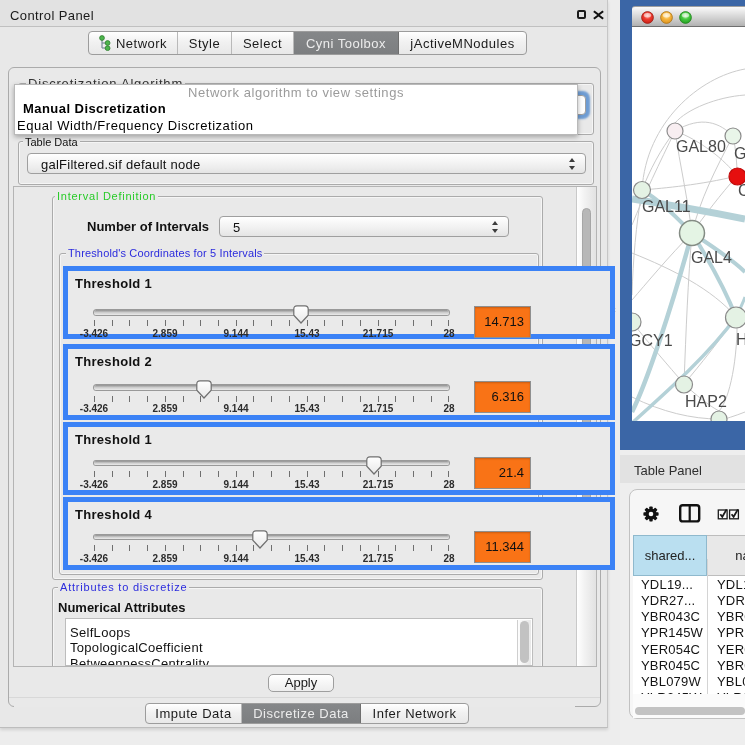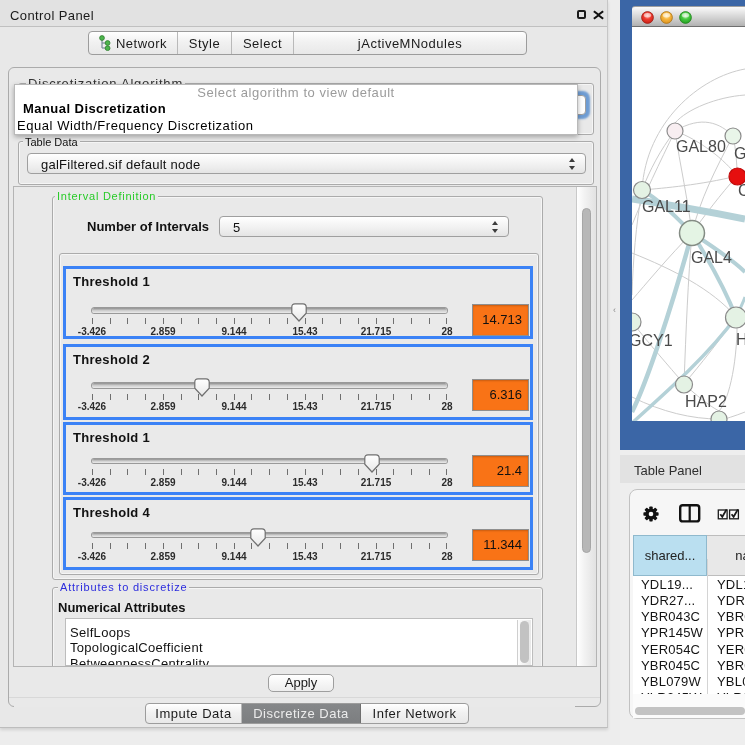--- a/index.html
+++ b/index.html
@@ -10,21 +10,21 @@
 .seg .it{display:flex;align-items:center;justify-content:center;height:100%;border-right:1px solid #b9b9b9;white-space:nowrap;box-sizing:border-box;letter-spacing:0.5px;}
 .seg .it:last-child{border-right:none;}
 .seg .sel{background:linear-gradient(#858789,#7c7e80);color:#ececec;border-right-color:#6f6f6f;}
 .etched{border:1px solid #ababab;border-radius:3px;box-shadow:inset 0 0 0 1px rgba(255,255,255,.55);}
 .glabel{position:absolute;font-size:11px;background:#e9e9e9;padding:0 2px;line-height:13px;}
 .combo{position:absolute;border:1px solid #9f9f9f;border-radius:4px;background:linear-gradient(#ffffff,#ededed 70%,#e4e4e4);box-sizing:border-box;font-size:13px;color:#111;}
 .combo .txt{position:absolute;left:13px;top:50%;transform:translateY(-50%);white-space:nowrap;letter-spacing:0.25px;}
 .stp{position:absolute;right:9px;top:50%;transform:translateY(-50%);width:7px;height:12px;}
 .stp:before{content:"";position:absolute;left:0;top:0;border-left:3.5px solid transparent;border-right:3.5px solid transparent;border-bottom:4.5px solid #3c3c3c;}
 .stp:after{content:"";position:absolute;left:0;bottom:0;border-left:3.5px solid transparent;border-right:3.5px solid transparent;border-top:4.5px solid #3c3c3c;}
-.tpanel{position:absolute;left:63px;width:470px;border:3px solid #3b82f6;background:#eaeaea;box-sizing:border-box;}
+.tpanel{position:absolute;left:63px;width:552px;border:5px solid #3b82f6;background:#eaeaea;box-sizing:border-box;}
 .tlab{position:absolute;left:7px;top:5px;font-size:13px;font-weight:bold;color:#111;letter-spacing:0.3px;}
 .track{position:absolute;left:26px;top:39px;width:355px;height:4.5px;border-radius:2.5px;background:linear-gradient(#8f8f8f,#cdcdcd 50%,#ebebeb);box-shadow:0 0 0 1px #999999;}
 .ticks{position:absolute;left:26px;top:49px;width:356px;height:6px;background:repeating-linear-gradient(to right,#6f6f6f 0 1px,transparent 1px 17.72px);}
 .vbox{position:absolute;left:406px;top:35px;width:57px;height:32px;background:#f97316;border:1px solid #8f8f8f;box-shadow:inset 0 1px 2px rgba(0,0,0,.2);box-sizing:border-box;font-size:13px;color:#111;text-align:right;line-height:30px;padding-right:6px;}
 .slab{position:absolute;top:57px;font-size:10px;font-weight:bold;color:#2c2c2c;transform:translateX(-50%);}
 .thumb{position:absolute;top:34px;width:16px;height:19px;transform:translateX(-50%);}
 .p2 .track{top:36.5px}.p2 .ticks{top:47px}.p2 .slab{top:54.5px}.p2 .thumb{top:31.5px}.p2 .vbox{top:32.5px}
 .p3 .track{top:34px}.p3 .ticks{top:44.5px}.p3 .slab{top:52px}.p3 .thumb{top:29px}.p3 .vbox{top:30px}
 .p4 .track{top:33px}.p4 .ticks{top:43.5px}.p4 .slab{top:51px}.p4 .thumb{top:28px}.p4 .vbox{top:29px}
 .row{flex:none;height:16.25px;display:flex;font-size:13px;color:#141414;align-items:center;letter-spacing:0.2px;}
@@ -220,20 +220,21 @@
               <path d="M3,13 L8,13"></path>
             </g>
             <g fill="#4db54d" stroke="#2e7d2e" stroke-width="0.8">
               <circle cx="3" cy="3" r="2.4"></circle>
               <circle cx="8.6" cy="8" r="2.4"></circle>
               <circle cx="8.6" cy="13.2" r="2.4"></circle>
             </g>
           </svg>Network</div>
       <div class="it" style="width:54px;padding:0;">Style</div>
       <div class="it" style="width:62px;padding:0;">Select</div>
+      <div class="it sel" style="width:105px;padding:0;">Cyni Toolbox</div>
       <div class="it" style="flex:1;padding:3px;">jActiveMNodules</div>
     </div>
 
     <div class="abs" style="left:8px;top:67px;width:593px;height:640px;border:1px solid #ababab;border-radius:6px;background:#e9e9e9;box-sizing:border-box;"></div>
 
     <div class="abs etched" style="left:18px;top:83px;width:574px;height:50px;"></div>
     <div class="abs" style="left:26px;top:76px;font-size:13px;letter-spacing:0.8px;color:#333;background:#e9e9e9;padding:0 2px;">Discretization Algorithm</div>
     <div class="combo" style="left:27px;top:95px;width:559px;height:20px;box-shadow:0 0 2px 3.2px rgba(96,148,208,.9);background:#fff;"></div>
 
     <div class="abs etched" style="left:18px;top:141px;width:574px;height:42px;"></div>
@@ -251,20 +252,21 @@
 
     <div class="abs etched" style="left:52px;top:196px;width:489px;height:382px;"></div>
     <div class="glabel" style="left:55px;top:190px;color:#29cb29;letter-spacing:0.75px;">Interval Definition</div>
     <div class="abs" style="left:87px;top:219px;font-size:13px;font-weight:bold;color:#111;">Number of Intervals</div>
     <div class="combo" style="left:219px;top:216px;width:290px;height:21px;">
         <span class="txt">5</span>
         <span class="stp"></span>
       </div>
 
     <div class="abs etched" style="left:59px;top:253px;width:478px;height:320px;"></div>
+    <div class="glabel" style="left:66px;top:247px;color:#2b2bdd;letter-spacing:0.15px;">Threshold's Coordinates for 5 Intervals</div>
 
     <div class="tpanel" style="top:266px;height:73px;">
       <div class="tlab">Threshold 1</div>
       <div class="track"></div>
         <div class="ticks"></div>
       <div class="slab" style="left:26px;">-3.426</div>
         <div class="slab" style="left:97px;">2.859</div>
         <div class="slab" style="left:168px;">9.144</div>
         <div class="slab" style="left:239px;">15.43</div>
         <div class="slab" style="left:310px;">21.715</div>
@@ -344,17 +346,17 @@
     <div class="abs" style="left:268px;top:674px;width:66px;height:18px;border:1px solid #9e9e9e;border-radius:5px;background:linear-gradient(#ffffff,#ededed);box-sizing:border-box;font-size:13px;color:#1a1a1a;text-align:center;line-height:16px;">Apply</div>
 
     <div class="seg abs" style="left:145px;top:703px;width:324px;height:21px;">
       <div class="it" style="width:96px;padding:0;">Impute Data</div>
       <div class="it sel" style="width:119px;padding:0;">Discretize Data</div>
       <div class="it" style="flex:1;padding:0;">Infer Network</div>
     </div>
   </div>
 
   <div class="abs" style="left:14px;top:84px;width:564px;height:51px;background:#fff;border:1px solid #b9b9b9;box-shadow:0 2px 5px rgba(0,0,0,.3);box-sizing:border-box;font-size:13px;z-index:5;">
-    <div style="height:16.3px;line-height:16.3px;text-align:center;color:#9b9b9b;letter-spacing:0.55px;">Select algorithm to view default</div>
+    <div style="height:16.3px;line-height:16.3px;text-align:center;color:#9b9b9b;letter-spacing:0.55px;">Network algorithm to view settings</div>
     <div style="height:16.3px;line-height:16.3px;padding-left:8px;font-weight:bold;color:#000;letter-spacing:0.45px;">Manual Discretization</div>
     <div style="height:16.3px;line-height:16.3px;padding-left:2px;color:#000;letter-spacing:0.55px;">Equal Width/Frequency Discretization</div>
   </div>
 </div>
 
 </body></html>

